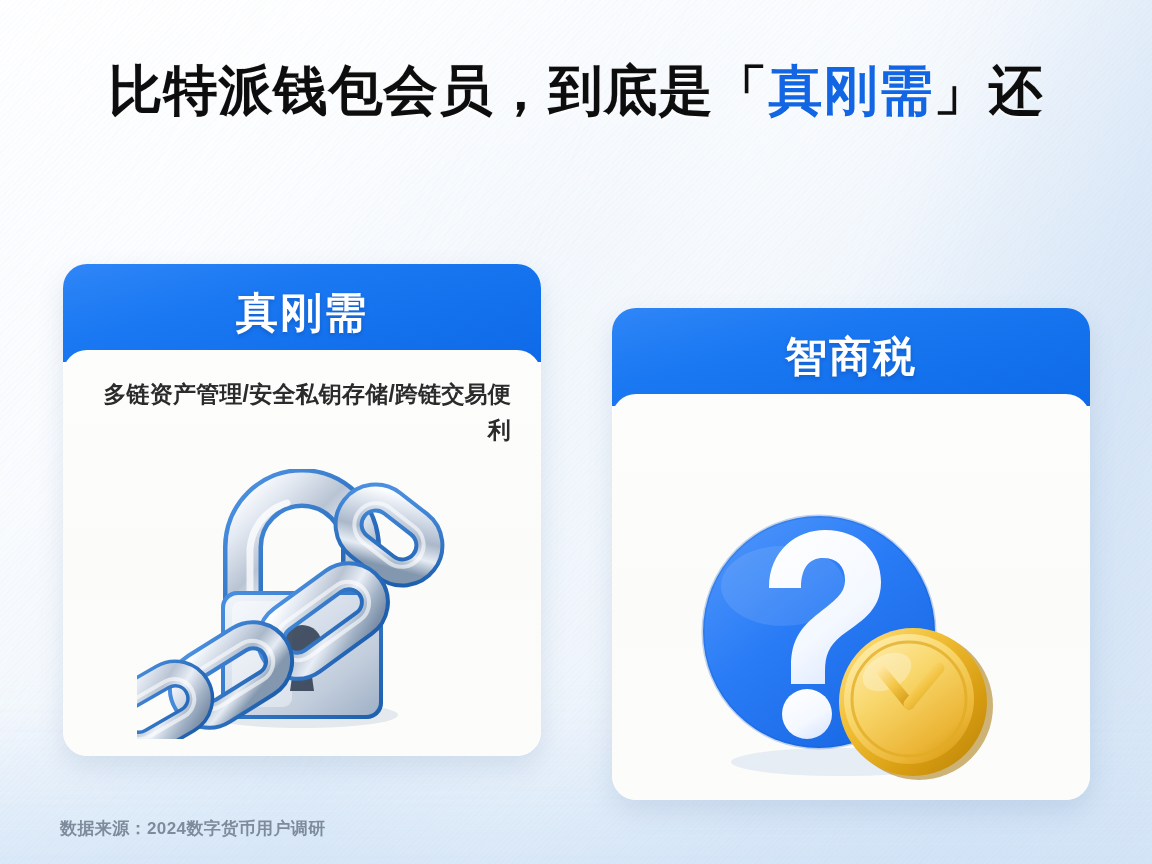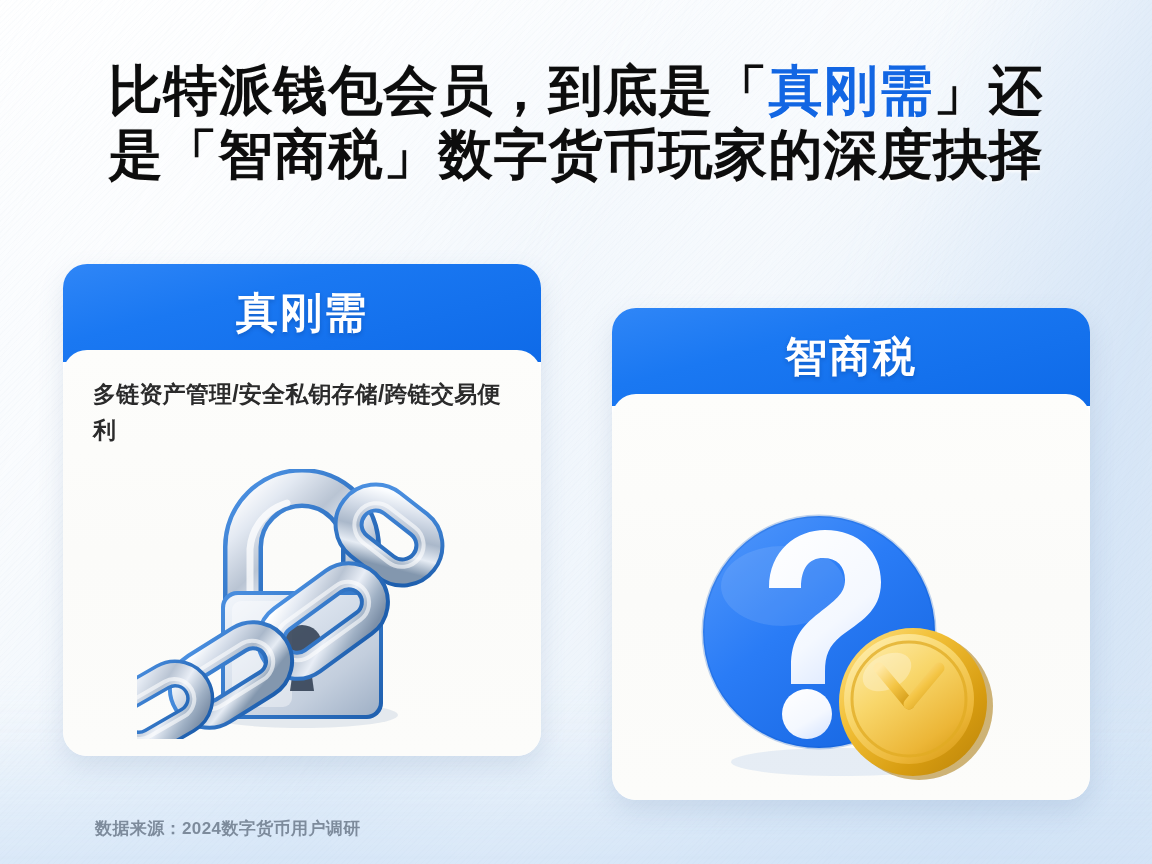--- a/index.html
+++ b/index.html
@@ -62,56 +62,55 @@
   .card-header .htitle{
     color:#ffffff;font-size:42px;font-weight:bold;letter-spacing:2px;
     text-shadow:0 2px 4px rgba(0,40,100,.28);
   }
   .card-body{
     position:absolute;left:0;right:0;top:86px;bottom:0;
     background:linear-gradient(to bottom,#fdfdfb 0%,#fbfbf9 50%,#fcfcfa 100%);
     border-radius:24px 24px 24px 24px;
     padding:26px 30px 0 30px;
     box-sizing:border-box;
+    text-align:right;
   }
   .card-text{
     font-size:23px;line-height:36px;font-weight:bold;color:#2b2b2b;
     letter-spacing:0.2px;
     text-shadow:0 1px 0 rgba(255,255,255,.7);
   }
   .art{position:absolute;left:0;right:0;bottom:4px;height:292px;}
 
   
   .lock-wrap{position:absolute;left:50%;top:50%;transform:translate(-50%,-50%);}
 
   
   .q-wrap{position:absolute;left:50%;top:50%;transform:translate(-50%,-50%);}
 
   
   #footer{
     position:absolute;left:60px;bottom:24px;
     font-size:17px;color:#6d7b8c;font-weight:bold;letter-spacing:.4px;
     opacity:.85;
-    margin-left:35px;
   }
 </style>
 </head>
 <body>
 
 <div id="stage">
 
   <div class="streak s1"></div>
   <div class="streak s2"></div>
   <div class="streak s3"></div>
   <div class="streak s4"></div>
   <div class="texture"></div>
 
   <div id="title">
     <span class="tline"><span>比特派钱包会员，到底是「</span><span class="hl">真刚需</span><span>」还</span></span>
-    <span class="tline">是「智商税」数字货币玩家的深度抉择</span>
   </div>
 
   <div class="card" id="card-left">
     <div class="card-header">
       <span class="htitle">真刚需</span>
     </div>
     <div class="card-body">
       <div class="card-text">多链资产管理/安全私钥存储/跨链交易便利</div>
       <div class="art">
         <div class="lock-wrap">

